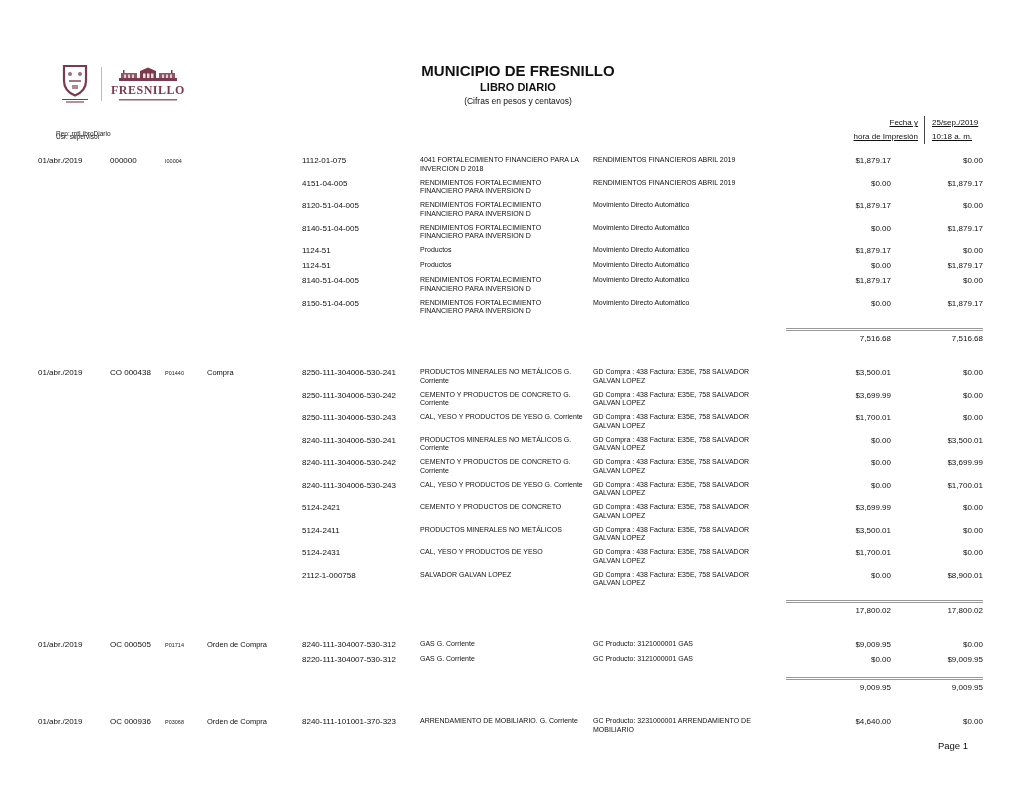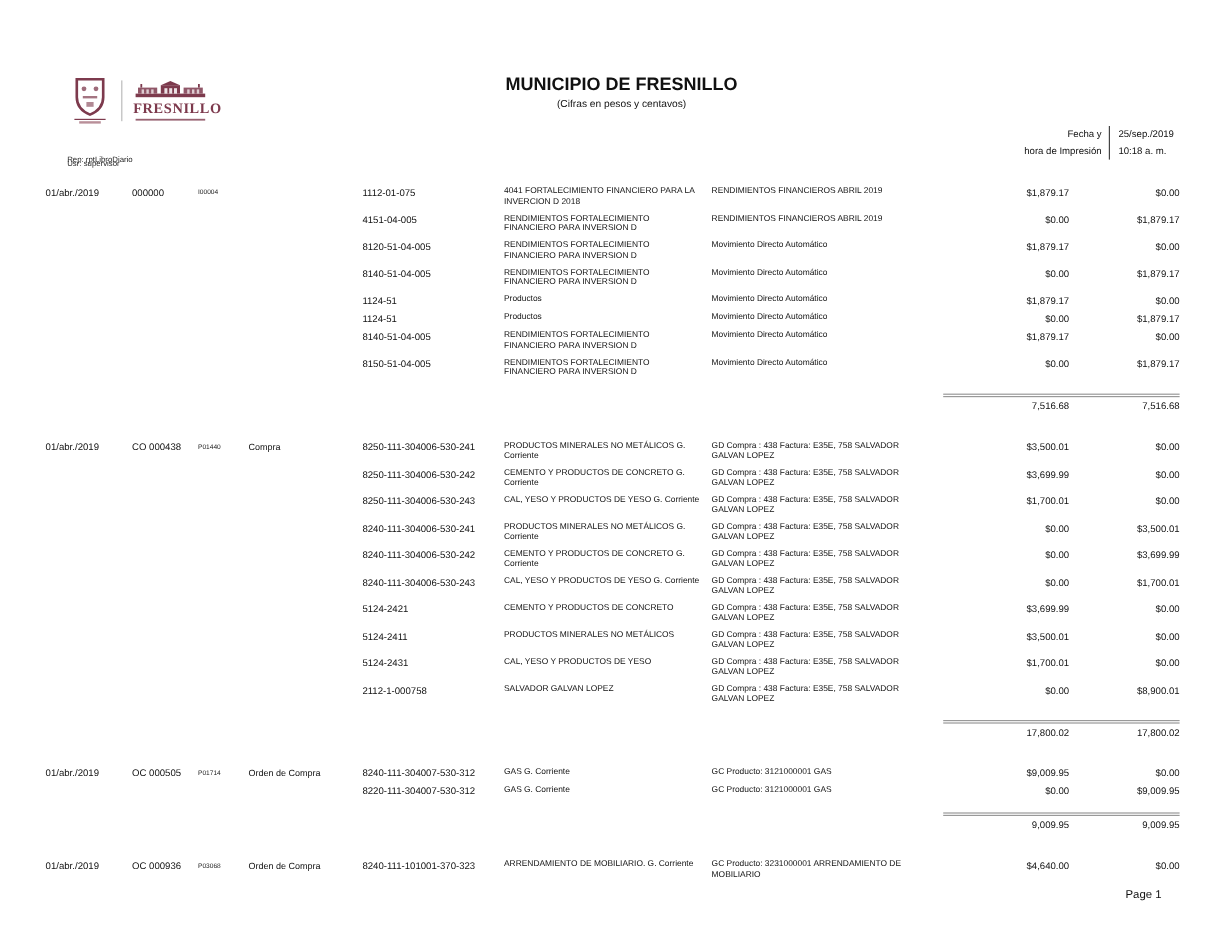--- a/index.html
+++ b/index.html
@@ -9,36 +9,36 @@
     width: 1024px; height: 791px; background: #fff; position: relative;
     font-family: "Liberation Sans", sans-serif; color: #111; overflow: hidden;
   }
 
   
   .logos { position: absolute; left: 58px; top: 64px; display: flex; align-items: center; gap: 9px; }
   .crest { display: flex; flex-direction: column; align-items: center; width: 34px; }
   .crest-caption { margin-top: 1px; width: 26px; height: 5px; border-top: 1px solid var(--maroon);
     background: linear-gradient(#b98f99, #b98f99) center/18px 2px no-repeat; }
   .logo-divider { width: 1px; height: 34px; background: #bbb; }
-  .fresnillo { display: flex; flex-direction: column; align-items: flex-start; }
+  .fresnillo { display: flex; flex-direction: column; align-items: center; }
   .wordmark { font-family: "Liberation Serif", serif; color: var(--maroon); font-size: 12px;
     letter-spacing: 0.5px; font-variant: small-caps; font-weight: bold; line-height: 1; margin-top: 1px; }
   .tagline { margin-top: 2px; width: 62px; height: 3px;
     background: linear-gradient(var(--maroon), var(--maroon)) center/58px 1.5px no-repeat; opacity: .8; }
 
   
   .title-block { position: absolute; left: 0; top: 62px; width: 100%; text-align: center; line-height: 1.15; padding-left: 12px; }
   .t-muni   { font-size: 15px; font-weight: bold; }
   .t-state  { font-size: 12px; font-weight: bold; margin-top: 2px; }
   .t-report { font-size: 11px; font-weight: bold; margin-top: 2px; }
   .t-period { font-size: 10px; font-weight: bold; margin-top: 4px; }
   .t-units  { font-size: 8.5px; margin-top: 3px; }
 
   
-  .print-info { position: absolute; right: 38px; top: 105px; display: flex; font-size: 8px; line-height: 14px; }
+  .print-info { position: absolute; right: 38px; top: 116px; display: flex; font-size: 8px; line-height: 14px; text-decoration: underline; }
   .pi-labels { text-align: right; }
   .pi-values { border-left: 1px solid #444; margin-left: 6px; padding-left: 7px; min-width: 62px; }
 
   
   .rep-usr { position: absolute; left: 56px; top: 130px; font-size: 6.5px; color: #222; width: 120px; height: 12px; }
   .rep-usr span { position: absolute; left: 0; white-space: nowrap; }
   .rep-usr .l1 { top: 0; }
   .rep-usr .l2 { top: 3px; }
 
   
@@ -107,20 +107,21 @@
       <rect x="49" y="7.5" width="2" height="3.5" fill="#fff" opacity=".7"></rect>
       <rect x="53" y="7.5" width="2" height="3.5" fill="#fff" opacity=".7"></rect>
     </svg>
     <div class="wordmark">FRESNILLO</div>
     <div class="tagline"></div>
   </div>
 </div>
 
 <div class="title-block">
   <div class="t-muni">MUNICIPIO DE FRESNILLO</div>
+  <div class="t-report">LIBRO DIARIO</div>
   <div class="t-units">(Cifras en pesos y centavos)</div>
 </div>
 
 <div class="print-info">
   <div class="pi-labels">
     <div>Fecha y</div>
     <div>hora de Impresión</div>
   </div>
   <div class="pi-values">
     <div>25/sep./2019</div>

